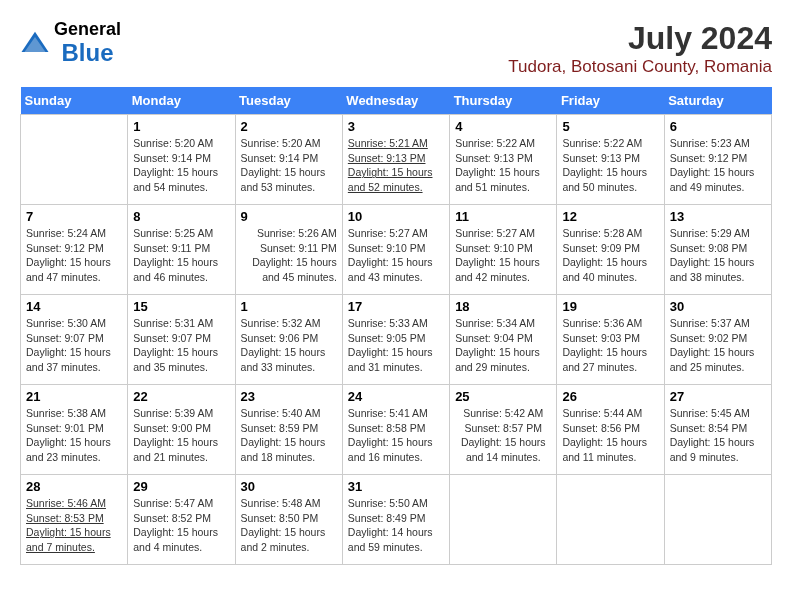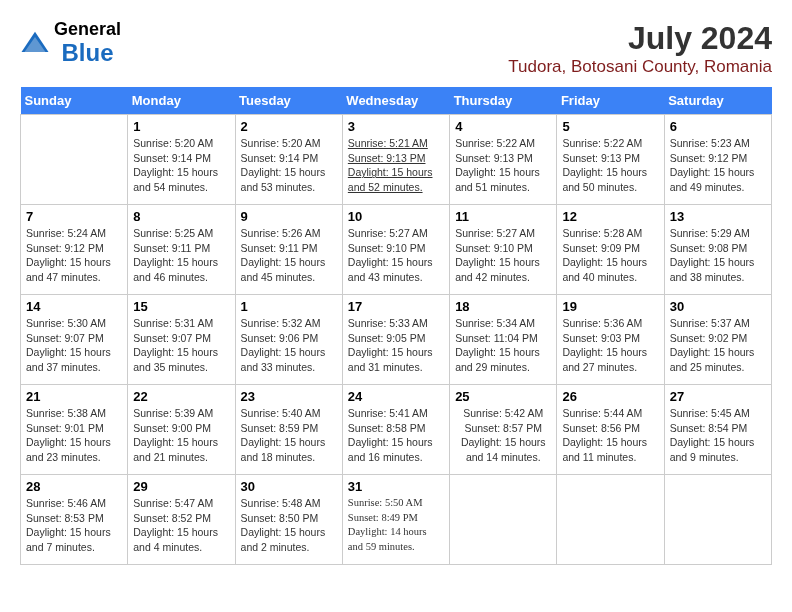--- a/index.html
+++ b/index.html
@@ -176,21 +176,21 @@
         </td>
         <td>
           <span class="day-number">8</span>
           <div class="day-info" style="white-space: pre-line;">Sunrise: 5:25 AM
 Sunset: 9:11 PM
 Daylight: 15 hours
 and 46 minutes.</div>
         </td>
         <td>
           <span class="day-number">9</span>
-          <div class="day-info" style="white-space: pre-line;">Sunrise: 5:26 AM
+          <div class="day-info" style="white-space: pre-line; text-align: right;">Sunrise: 5:26 AM
 Sunset: 9:11 PM
 Daylight: 15 hours
 and 45 minutes.</div>
         </td>
         <td>
           <span class="day-number">10</span>
           <div class="day-info" style="white-space: pre-line;">Sunrise: 5:27 AM
 Sunset: 9:10 PM
 Daylight: 15 hours
 and 43 minutes.</div>
@@ -242,21 +242,21 @@
         <td>
           <span class="day-number">17</span>
           <div class="day-info" style="white-space: pre-line;">Sunrise: 5:33 AM
 Sunset: 9:05 PM
 Daylight: 15 hours
 and 31 minutes.</div>
         </td>
         <td>
           <span class="day-number">18</span>
           <div class="day-info" style="white-space: pre-line;">Sunrise: 5:34 AM
-Sunset: 11:04 PM
+Sunset: 9:04 PM
 Daylight: 15 hours
 and 29 minutes.</div>
         </td>
         <td>
           <span class="day-number">19</span>
           <div class="day-info" style="white-space: pre-line;">Sunrise: 5:36 AM
 Sunset: 9:03 PM
 Daylight: 15 hours
 and 27 minutes.</div>
         </td>
@@ -315,42 +315,42 @@
           <span class="day-number">27</span>
           <div class="day-info" style="white-space: pre-line;">Sunrise: 5:45 AM
 Sunset: 8:54 PM
 Daylight: 15 hours
 and 9 minutes.</div>
         </td>
       </tr>
       <tr class="week-row">
         <td>
           <span class="day-number">28</span>
-          <div class="day-info" style="white-space: pre-line;">Sunrise: 5:46 AM
+          <div class="day-info" style="white-space: pre-line; text-decoration: underline;">Sunrise: 5:46 AM
 Sunset: 8:53 PM
 Daylight: 15 hours
 and 7 minutes.</div>
         </td>
         <td>
           <span class="day-number">29</span>
           <div class="day-info" style="white-space: pre-line;">Sunrise: 5:47 AM
 Sunset: 8:52 PM
 Daylight: 15 hours
 and 4 minutes.</div>
         </td>
         <td>
           <span class="day-number">30</span>
           <div class="day-info" style="white-space: pre-line;">Sunrise: 5:48 AM
 Sunset: 8:50 PM
 Daylight: 15 hours
 and 2 minutes.</div>
         </td>
         <td>
           <span class="day-number">31</span>
-          <div class="day-info" style="white-space: pre-line; font-family: Liberation Serif, serif;">Sunrise: 5:50 AM
+          <div class="day-info" style="white-space: pre-line;">Sunrise: 5:50 AM
 Sunset: 8:49 PM
 Daylight: 14 hours
 and 59 minutes.</div>
         </td>
         <td class="empty"></td>
         <td class="empty"></td>
         <td class="empty"></td>
       </tr>
     </tbody>
 </table>

